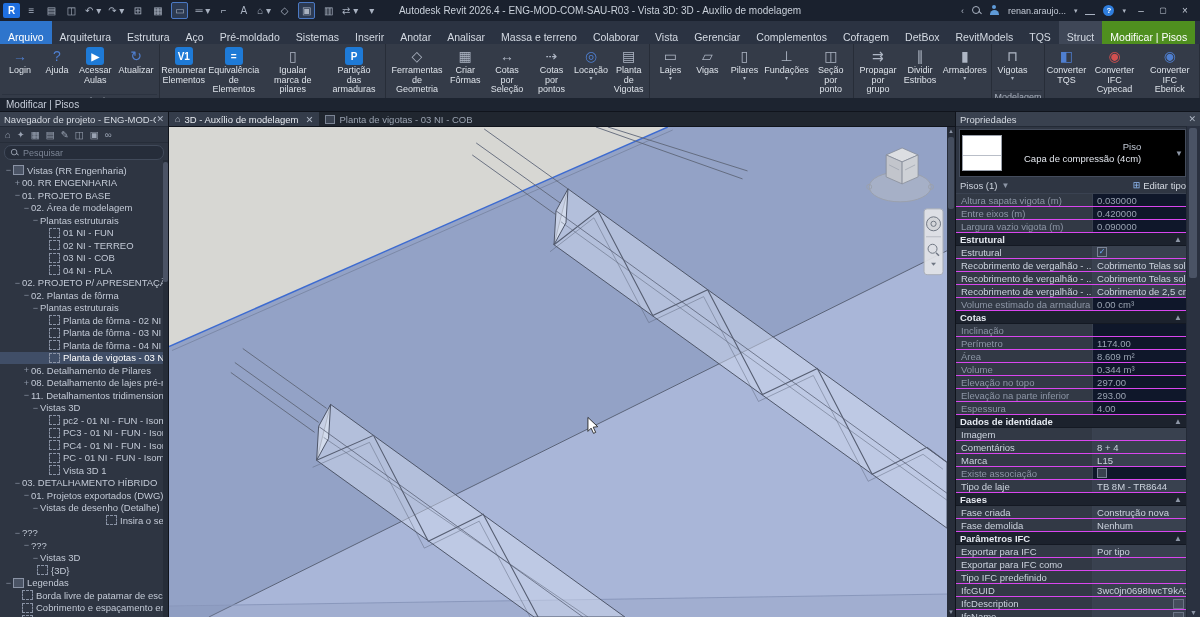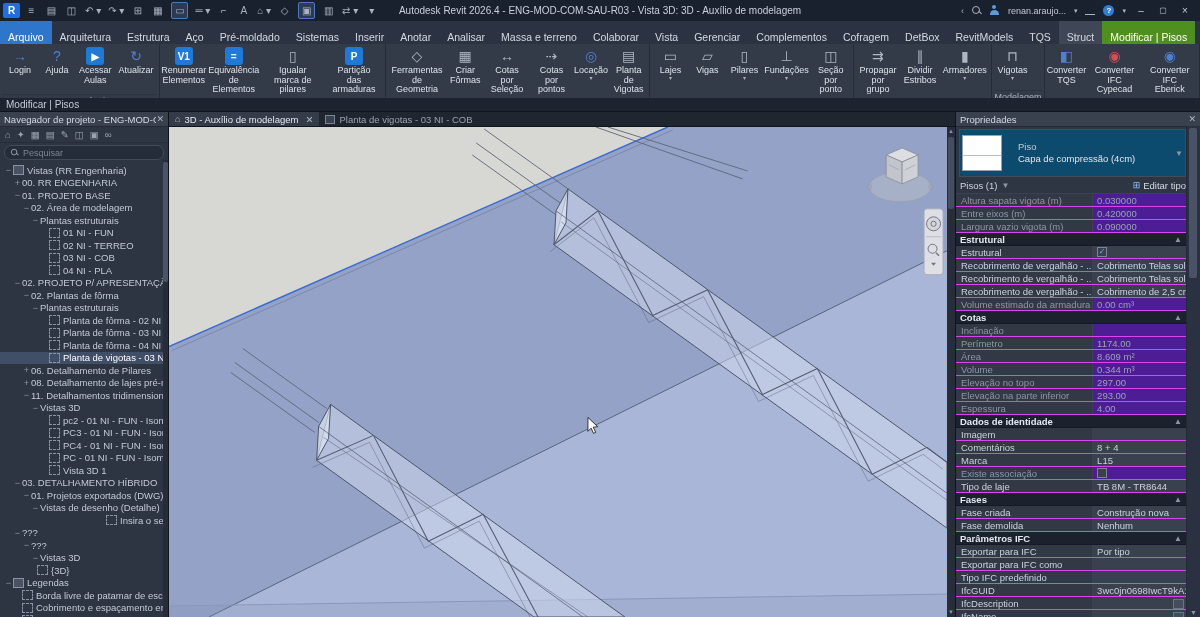--- a/index.html
+++ b/index.html
@@ -81,37 +81,37 @@
   .vtab .sheet{width:8px;height:7px;border:1px solid #7b8494;background:#39414f;}
   .vtab .x{color:#aeb6c4;margin-left:3px;}
   #canvaswrap{flex:1;display:flex;min-height:0;}
   #canvas{flex:1;min-width:0;}
   #cscroll{width:8px;background:#272d39;position:relative;font-size:6px;color:#8a93a4;text-align:center;}
   #cscroll .up{position:absolute;top:0;left:0;right:0;height:9px;line-height:9px;}
   #cscroll .dn{position:absolute;bottom:0;left:0;right:0;height:9px;line-height:9px;}
   #cscroll .thumb{position:absolute;top:10px;left:1px;width:6px;height:72px;background:#454e5f;border-radius:2px;}
   
   #props{width:244px;background:#2f3643;border-left:1px solid #10141c;display:flex;flex-direction:column;position:relative;}
-  #typesel{margin:2px 14px 0 3px;height:42px;background:#0c4a6e;border:1px solid #444c5c;display:flex;align-items:center;gap:16px;padding:2px;}
+  #typesel{margin:2px 14px 0 3px;height:42px;background:#000000;border:1px solid #444c5c;display:flex;align-items:center;gap:22px;padding:2px;text-align:right;}
   #typethumb{width:38px;height:34px;background:#fff;border:1px solid #9aa0ab;position:relative;flex:none;}
   #typethumb:after{content:"";position:absolute;left:0;right:0;top:55%;height:1px;background:#b9bec8;}
   #typetext{font-size:9.5px;line-height:12px;}
   #typetext .t1{color:#c3cad6;}
   #typetext .t2{color:#e2e6ed;}
   #typesel .dd{margin-left:auto;color:#8d96a6;font-size:8px;align-self:center;}
   #selrow{height:16px;display:flex;align-items:center;font-size:9.5px;color:#cfd5df;padding:0 14px 0 4px;gap:4px;}
   #selrow .dd{color:#8d96a6;font-size:8px;}
   #edittype{margin-left:auto;display:flex;gap:3px;align-items:center;color:#d5dae2;}
   #edittype .eticon{font-size:9px;color:#8fb9f2;}
   #pgrid{flex:1;overflow:hidden;margin-right:14px;border-top:1px solid #3a4251;}
   .prow{height:12px;display:flex;font-size:9.5px;border-bottom:1px solid #d946ef;align-items:stretch;background:#323945;}
   .prow .pl{width:57%;padding-left:5px;color:#ccd3de;overflow:hidden;white-space:nowrap;display:flex;align-items:center;border-right:1px solid #3a4251;}
   .prow .pv{flex:1;padding-left:4px;color:#ccd3de;overflow:hidden;white-space:nowrap;display:flex;align-items:center;background:#39414f;position:relative;}
   .prow.ro .pl{color:#8d96a6;}
-  .prow.ro .pv{color:#9aa3b2;background:#4c1d95;}
+  .prow.ro .pv{color:#9aa3b2;background:#0f172a;}
   .psec{height:12px;background:#1c222d;border-bottom:1px solid #141923;color:#e5e9f0;font-weight:bold;
         font-size:9.5px;display:flex;align-items:center;padding-left:4px;}
   .psec .pin{margin-left:auto;margin-right:4px;color:#8d96a6;font-weight:normal;font-size:8px;}
   .cb{width:8px;height:8px;border:1px solid #7b8496;background:#39414f;font-size:8px;line-height:8px;color:#6cb2ff;text-align:center;}
   .vbtn{position:absolute;right:2px;top:1.5px;width:9px;height:8px;background:#454d5c;border:1px solid #6b7486;}
   #pscroll{position:absolute;right:0;top:14px;bottom:0;width:13px;background:#2a3140;border-left:1px solid #232a36;}
   #pscroll .thumb{position:absolute;top:2px;left:2px;width:8px;height:150px;background:#4a5365;border-radius:2px;}
   #pscroll .a{position:absolute;left:0;right:0;text-align:center;font-size:7px;color:#8a93a4;}
 </style>
 </head>

